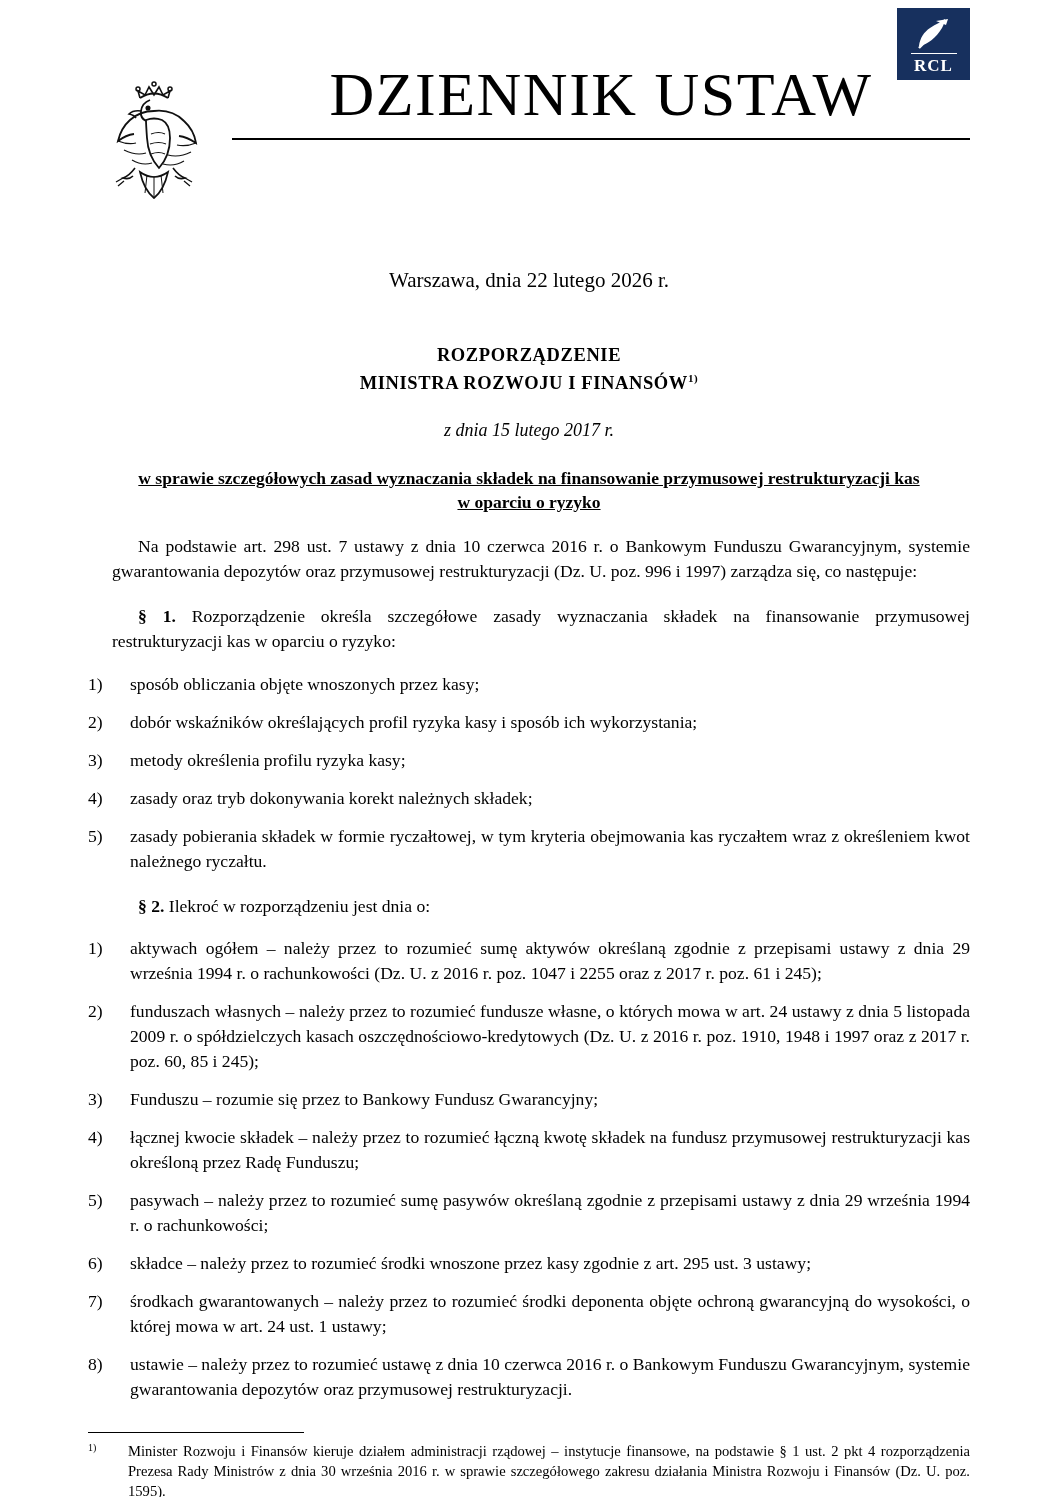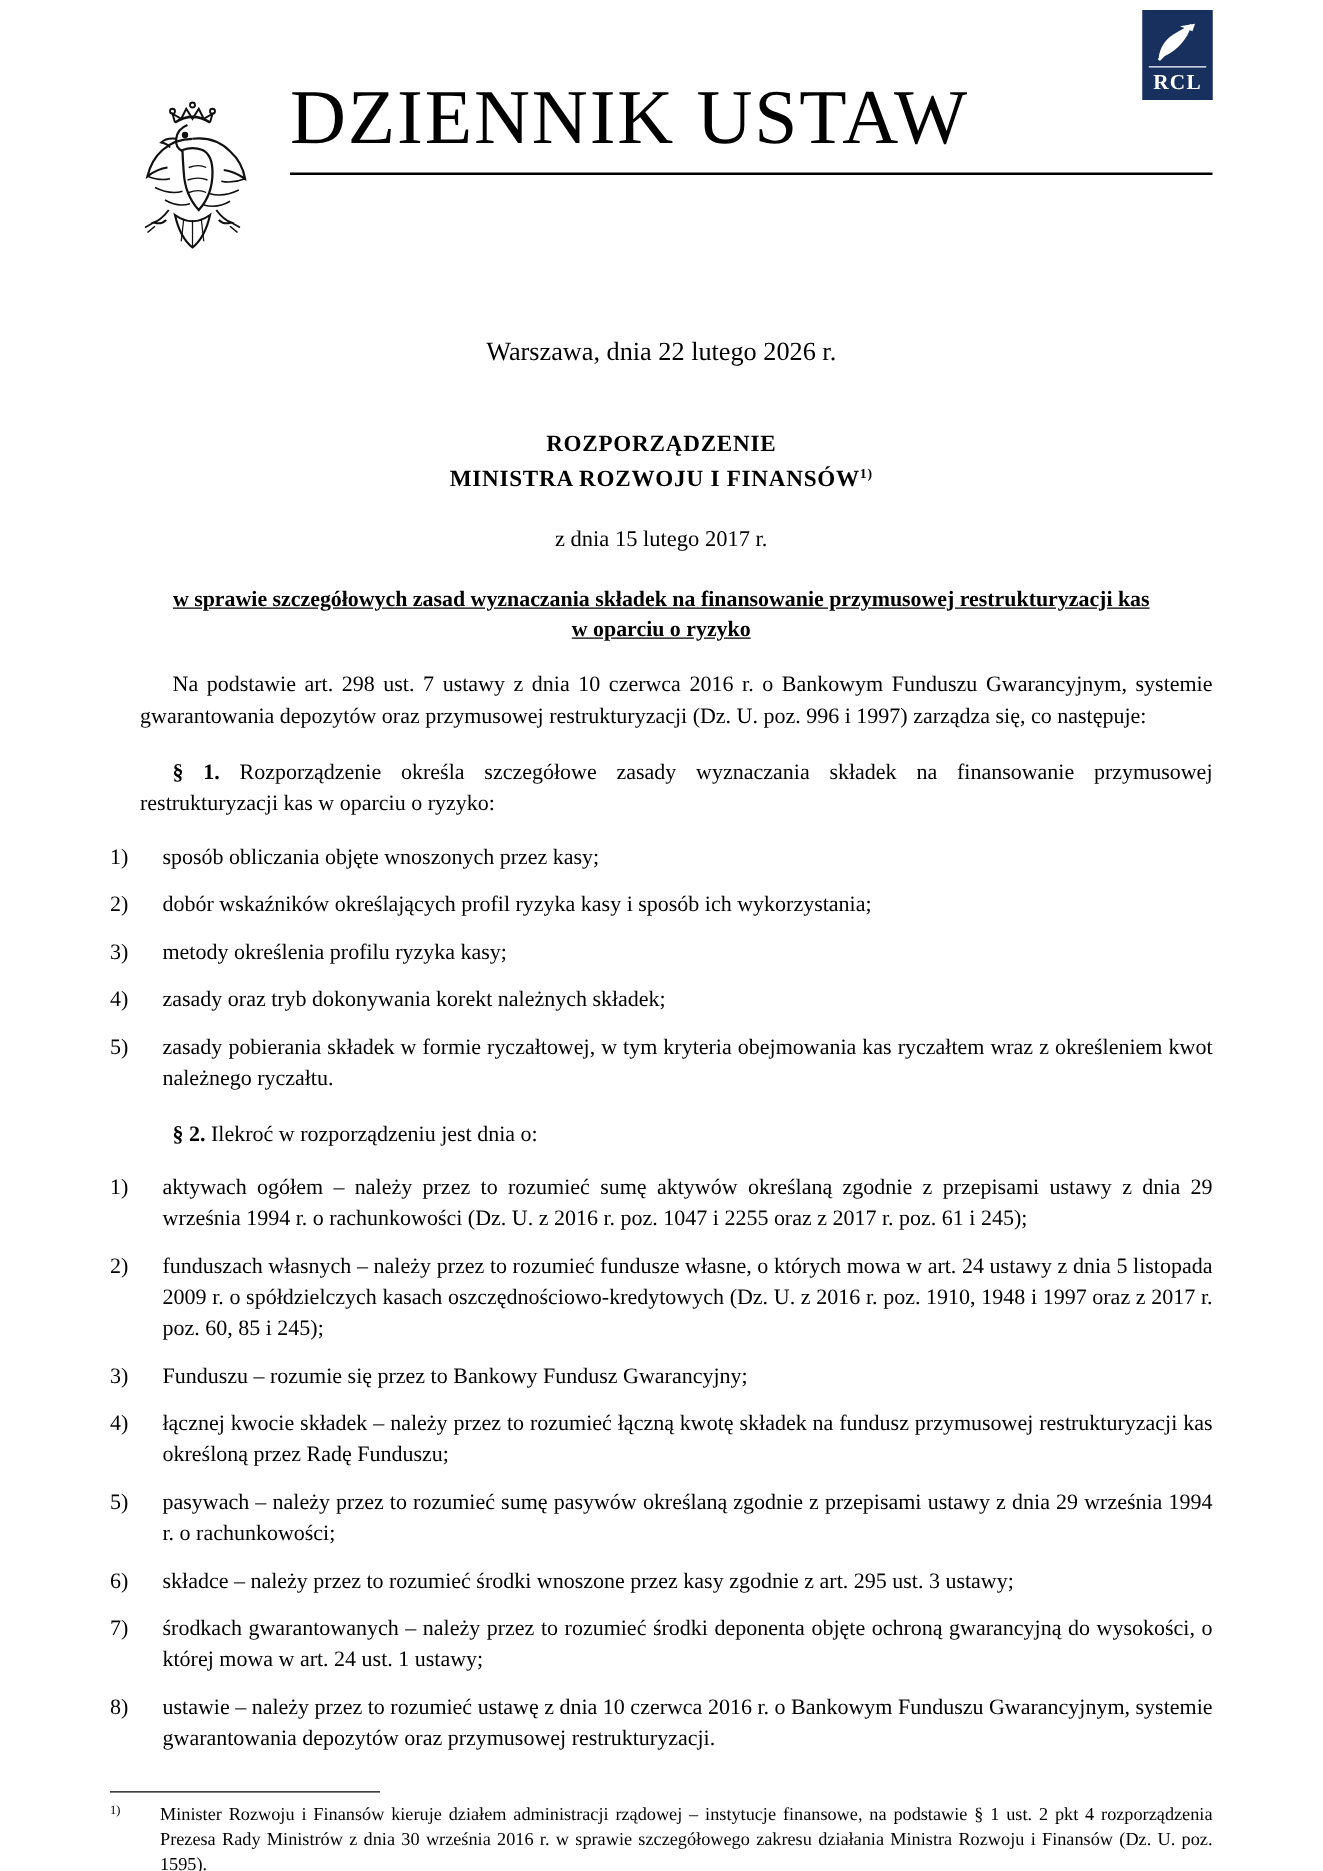--- a/index.html
+++ b/index.html
@@ -24,21 +24,21 @@
 
   
   .masthead {
     position: relative;
     padding-top: 8px;
   }
   .rcl-logo {
     position: absolute;
     top: 8px;
     right: 0px;
-    width: 56px;
+    width: 73px;
     height: 72px;
     background: #17305e;
     border: 2px solid #17305e;
     box-sizing: border-box;
     display: flex;
     flex-direction: column;
     align-items: center;
     justify-content: flex-end;
     padding-bottom: 4px;
   }
@@ -74,20 +74,21 @@
   }
   .titles {
     flex: 1 1 auto;
     padding-left: 12px;
   }
   .title-main {
     font-family: "Liberation Serif", serif;
     font-size: 62px;
     line-height: 1.04;
     letter-spacing: 1.5px;
+    text-align: center;
     white-space: nowrap;
   }
   .title-sub {
     font-family: "Liberation Serif", serif;
     font-size: 40px;
     line-height: 1.1;
     letter-spacing: 0.8px;
     text-align: center;
     white-space: nowrap;
     margin-top: 10px;
@@ -126,20 +127,21 @@
   }
   .act-org sup, .fn-sup {
     font-size: 11px;
     vertical-align: super;
     font-weight: bold;
   }
   .act-date {
     text-align: center;
     font-size: 18px;
     margin-top: 26px;
+    font-style: italic;
   }
   .act-subject {
     text-align: center;
     font-weight: bold;
     font-size: 17.5px;
     line-height: 1.35;
     margin-top: 26px;
     text-decoration: underline;
   }
 

